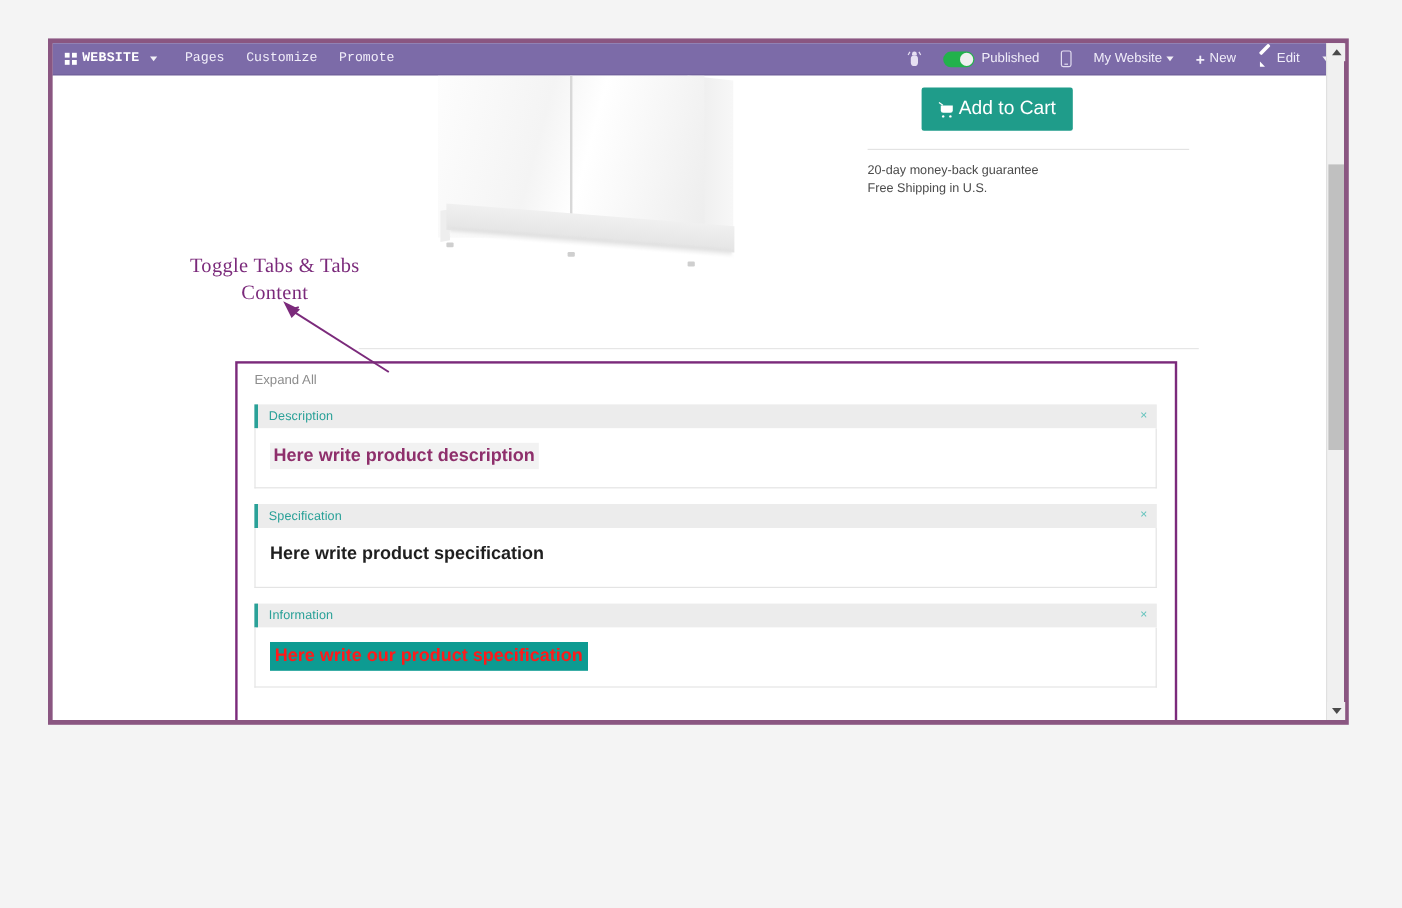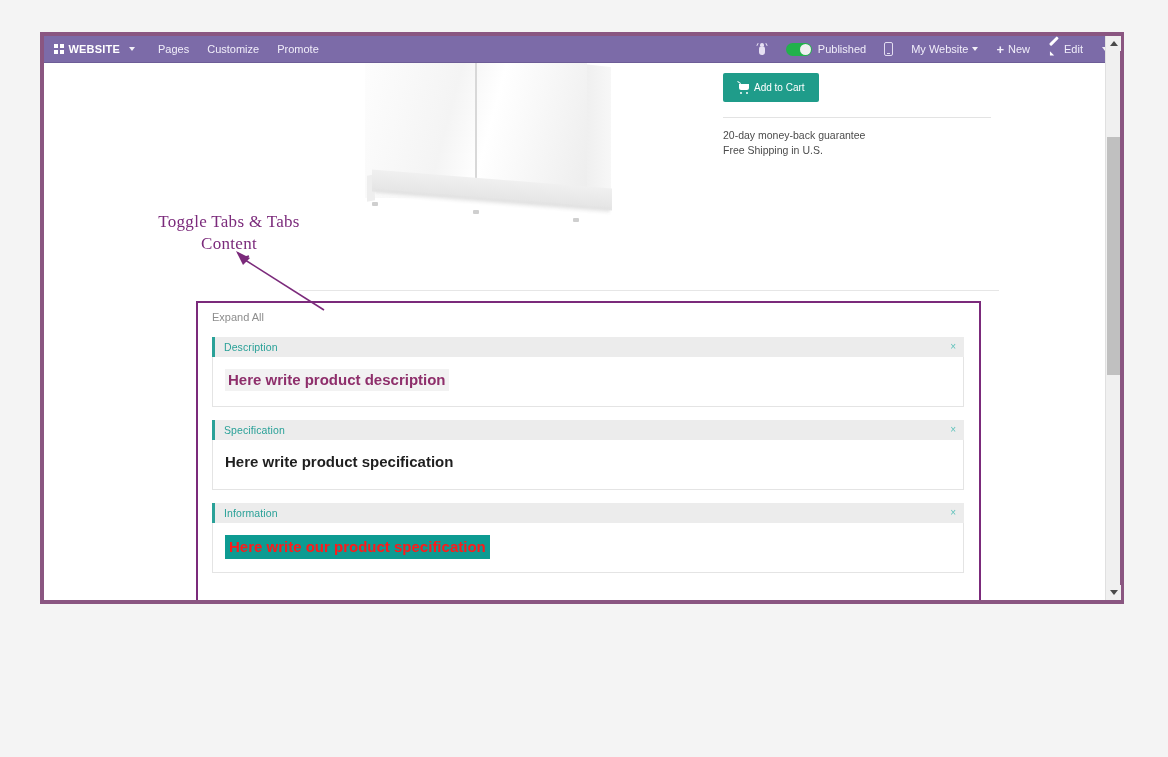--- a/index.html
+++ b/index.html
@@ -31,21 +31,21 @@
     right: 0;
     height: 27px;
     background: #7c6ba8;
     color: #ffffff;
     display: flex;
     align-items: center;
     font-size: 11px;
     border-bottom: 1px solid #6d5d97;
     box-sizing: border-box;
   }
-  .tb-left { display: flex; align-items: center; padding-left: 10px; gap: 0; }
+  .tb-left { display: flex; align-items: center; padding-left: 10px; gap: 0; font-family: Liberation Mono, monospace; }
   .tb-right { display: flex; align-items: center; margin-left: auto; padding-right: 4px; gap: 0; }
 
   .tb-brand {
     display: flex; align-items: center; gap: 5px;
     padding: 5px 8px 5px 0px;
     font-size: 11px;
     font-weight: 600;
     letter-spacing: .2px;
     color: #fff;
   }
@@ -173,25 +173,26 @@
   .cab-foot {
     position: absolute; width: 6px; height: 4px; background: #cfcfcf; border-radius: 1px;
   }
 
   
   #product-info { position: absolute; left: 679px; top: 0px; width: 268px; }
   #add-to-cart {
     display: inline-flex; align-items: center; gap: 5px;
     background: #1f9c8a; color: #ffffff;
     border: none; border-radius: 2px;
-    font-size: 10px; font-weight: 500;
+    font-size: 16px; font-weight: 500;
     padding: 9px 14px;
     font-family: "Liberation Sans", sans-serif;
     cursor: pointer;
     margin-top: 10px;
+    margin-left: 45px;
   }
   .cart-icon { width: 12px; height: 11px; position: relative; display:inline-block; }
   .cart-icon .basket {
     position:absolute; left:2px; top:2px; width:10px; height:6px;
     background:#fff; border-radius:0 0 2px 2px;
   }
   .cart-icon .handle {
     position:absolute; left:0px; top:0px; width:4px; height:1.4px; background:#fff;
     transform: rotate(35deg);
   }

